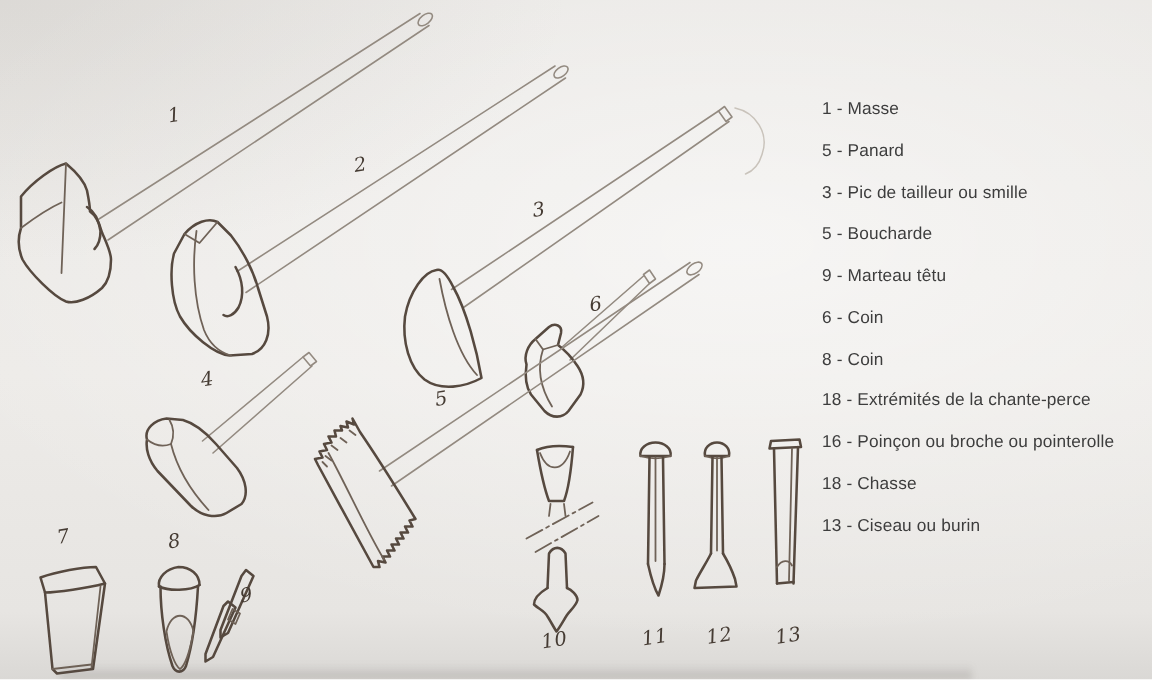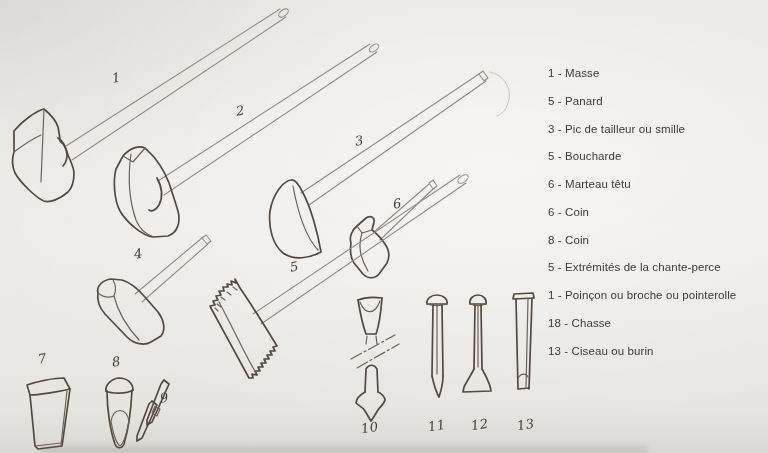--- a/index.html
+++ b/index.html
@@ -169,22 +169,22 @@
   <span class="num" style="left:361px;top:420px">10</span>
   <span class="num" style="left:428px;top:418px">11</span>
   <span class="num" style="left:471px;top:417px">12</span>
   <span class="num" style="left:517px;top:417px">13</span>
 
   <div class="legend">
     <div>1 - Masse</div>
     <div>5 - Panard</div>
     <div>3 - Pic de tailleur ou smille</div>
     <div>5 - Boucharde</div>
-    <div>6 - Marteau têtu</div>
+    <div>9 - Marteau têtu</div>
     <div>6 - Coin</div>
     <div>8 - Coin</div>
-    <div>5 - Extrémités de la chante-perce</div>
-    <div>1 - Poinçon ou broche ou pointerolle</div>
+    <div>18 - Extrémités de la chante-perce</div>
+    <div>16 - Poinçon ou broche ou pointerolle</div>
     <div>18 - Chasse</div>
     <div>13 - Ciseau ou burin</div>
   </div>
 
 </div>
 
 </body></html>

